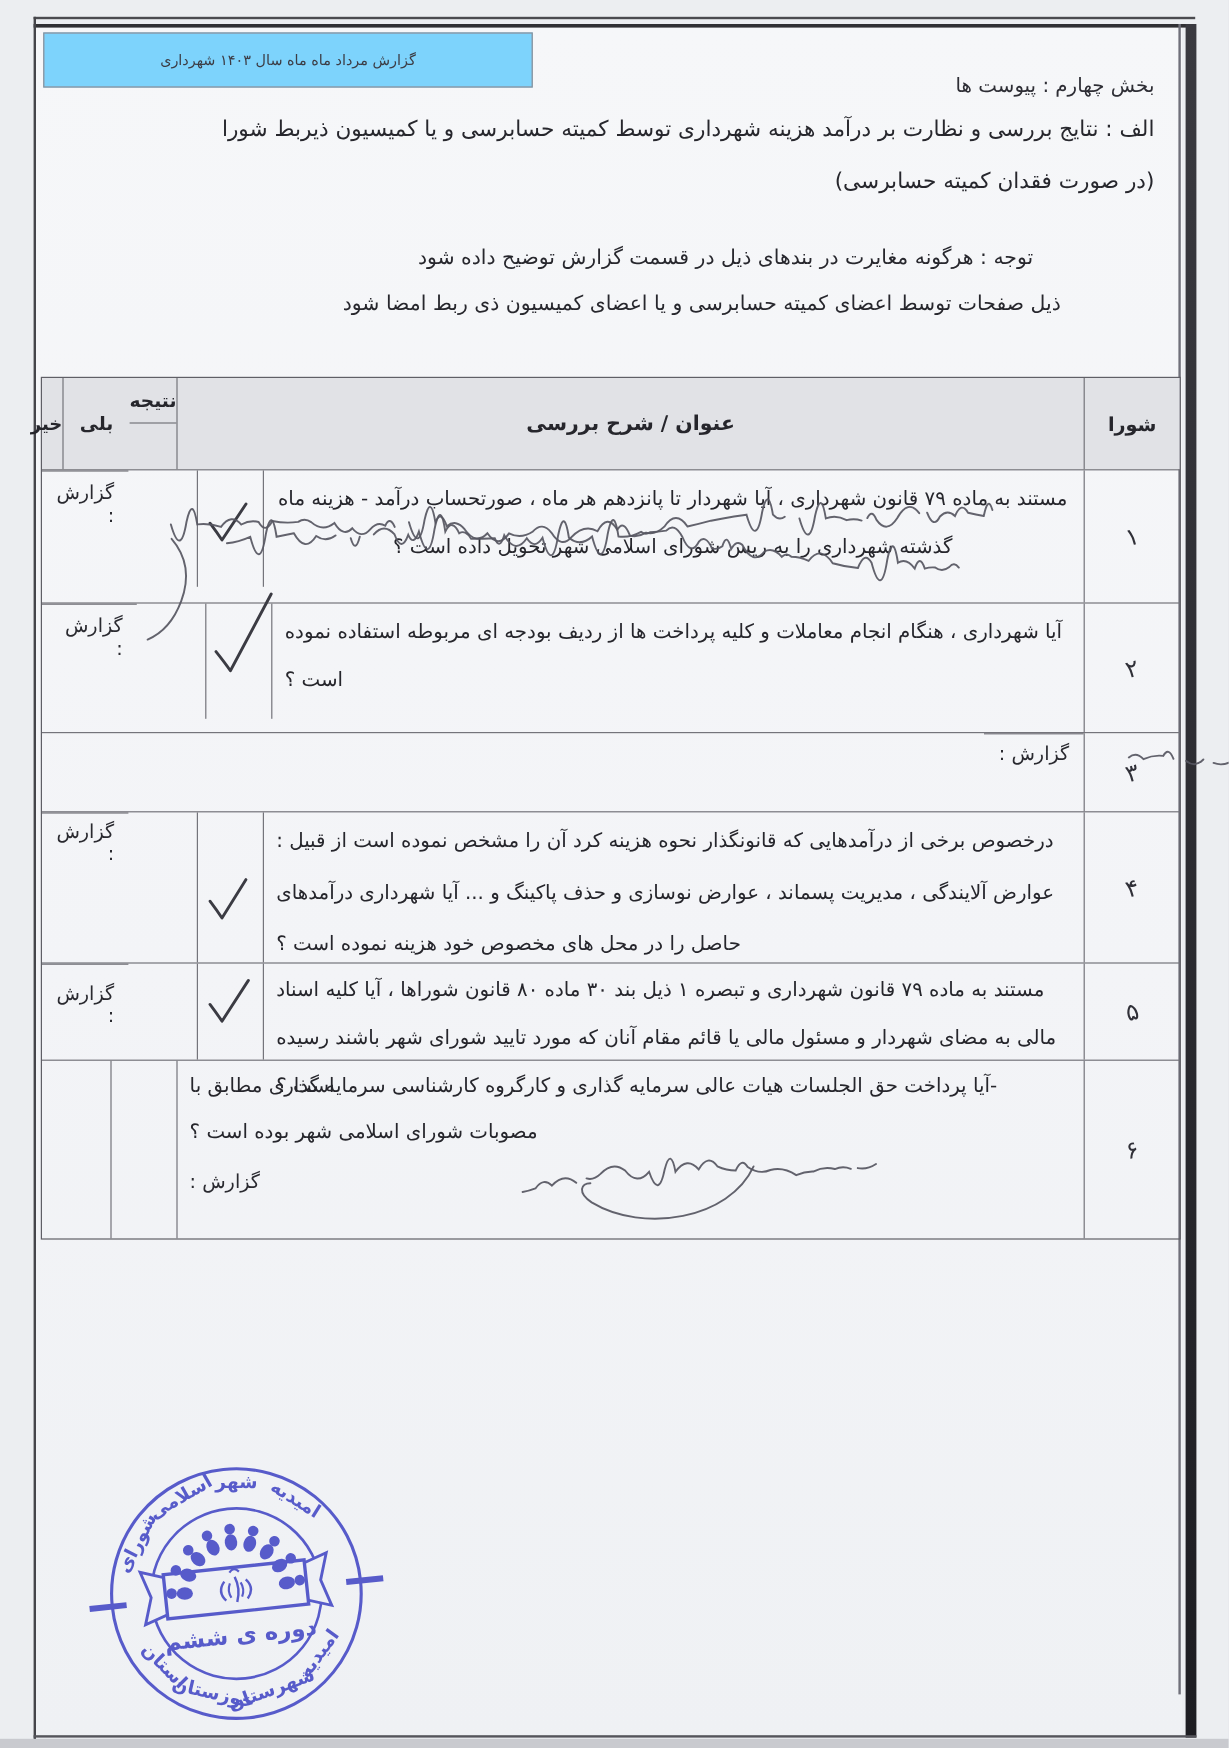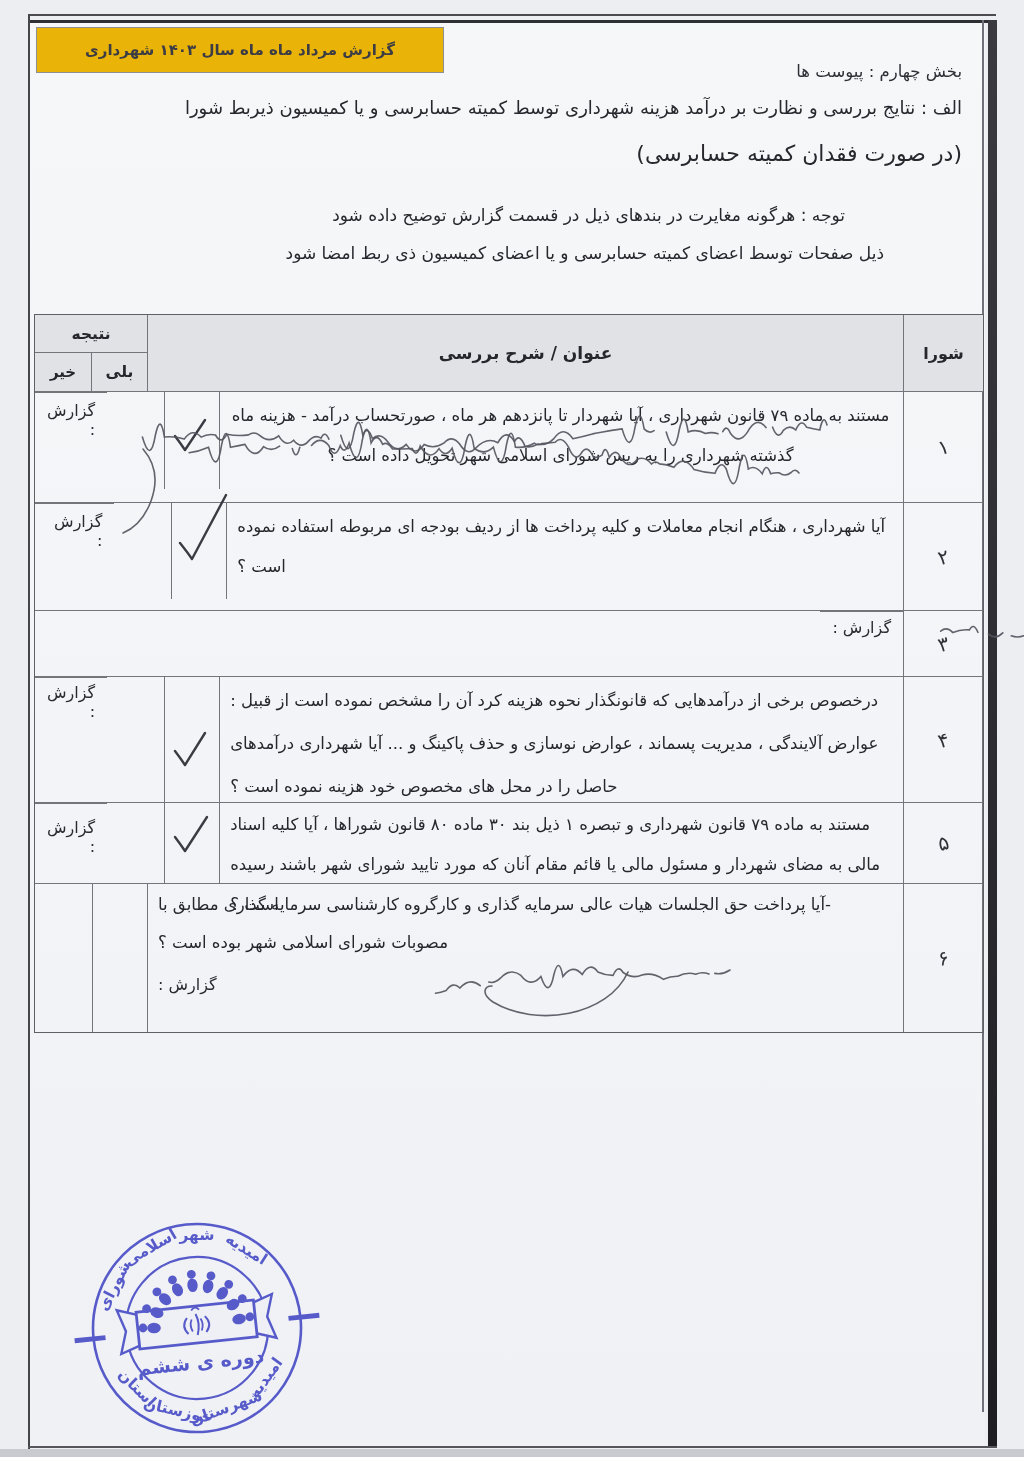--- a/index.html
+++ b/index.html
@@ -10,37 +10,37 @@
   
   .edge{position:absolute;background:#45454a}
   .edge.top1{left:28px;top:14px;width:968px;height:2px;background:#4b4b50}
   .edge.top2{left:28px;top:20px;width:968px;height:2.5px;background:#303034}
   .edge.left{left:28px;top:14px;width:2px;height:1436px}
   .edge.rthin{left:982px;top:20px;width:2px;height:1392px;background:#70707a}
   .edge.rthick{left:988px;top:20px;width:9px;height:1428px;background:linear-gradient(180deg,#3a3a40,#1d1d22)}
   .edge.bottom{left:28px;top:1446px;width:969px;height:2px;background:#55555b}
   .bottom-strip{position:absolute;left:0;top:1449px;width:1024px;height:8px;background:#c9cacf}
 
-  .corner-box{position:absolute;left:36px;top:27px;width:408px;height:46px;background:#eab308;
+  .corner-box{position:absolute;left:36px;top:27px;width:408px;height:46px;background:#7dd3fc;
     border:1px solid #8d8d94;display:flex;align-items:center;justify-content:center;
-    font-size:15px;font-weight:700;color:#3c3c44;letter-spacing:.2px}
+    font-size:12px;font-weight:400;color:#3c3c44;letter-spacing:.2px}
   .t-line{position:absolute;color:#27272d;font-weight:400;white-space:nowrap}
   .t-section{top:62px;right:62px;font-size:16.5px;color:#2e2e35}
   .t-heading{top:97px;right:62px;font-size:18px}
-  .t-note{top:141px;right:62px;font-size:22px}
-  .t-notice1{top:205px;right:179px;font-size:17px}
+  .t-note{top:141px;right:62px;font-size:18px}
+  .t-notice1{top:205px;right:163px;font-size:17px}
   .t-notice2{top:243px;right:140px;font-size:17px}
 
   
   .audit-table{position:absolute;left:34px;top:314px;width:950px;border:1.5px solid #5f5f66;
     --line:#74747b;color:#26262c;background:transparent}
   .thead{display:flex;height:76px;background:#e1e2e6;font-weight:700}
   .cell.radif{width:80px;border-left:1.2px solid var(--line);display:flex;align-items:center;justify-content:center}
   .h-title{flex:1;display:flex;align-items:center;justify-content:center;font-size:17px}
-  .result-group{width:113px;border-right:1.2px solid var(--line);display:flex;flex-direction:column}
+  .result-group{width:113px;border-right:1.2px solid var(--line);display:flex;flex-direction:row}
   .result-h{height:38px;border-bottom:1.2px solid var(--line);display:flex;align-items:center;justify-content:center;font-size:15.5px}
   .yn{flex:1;display:flex}
   .yn .h-yes{width:56px;border-left:1.2px solid var(--line);display:flex;align-items:center;justify-content:center;font-size:15.5px}
   .yn .h-no{flex:1;display:flex;align-items:center;justify-content:center;font-size:15px}
 
   .item{display:flex;border-top:1.2px solid var(--line)}
   .item .main{flex:1;display:flex;flex-direction:row;min-width:0}
   .q-sub{display:flex;height:var(--qh)}
   .q-text{flex:1;padding:4px 12px 0 10px;font-size:16.5px;line-height:40px;text-align:left;position:relative;color:#26262c}
   .ans{width:56px;position:relative}

